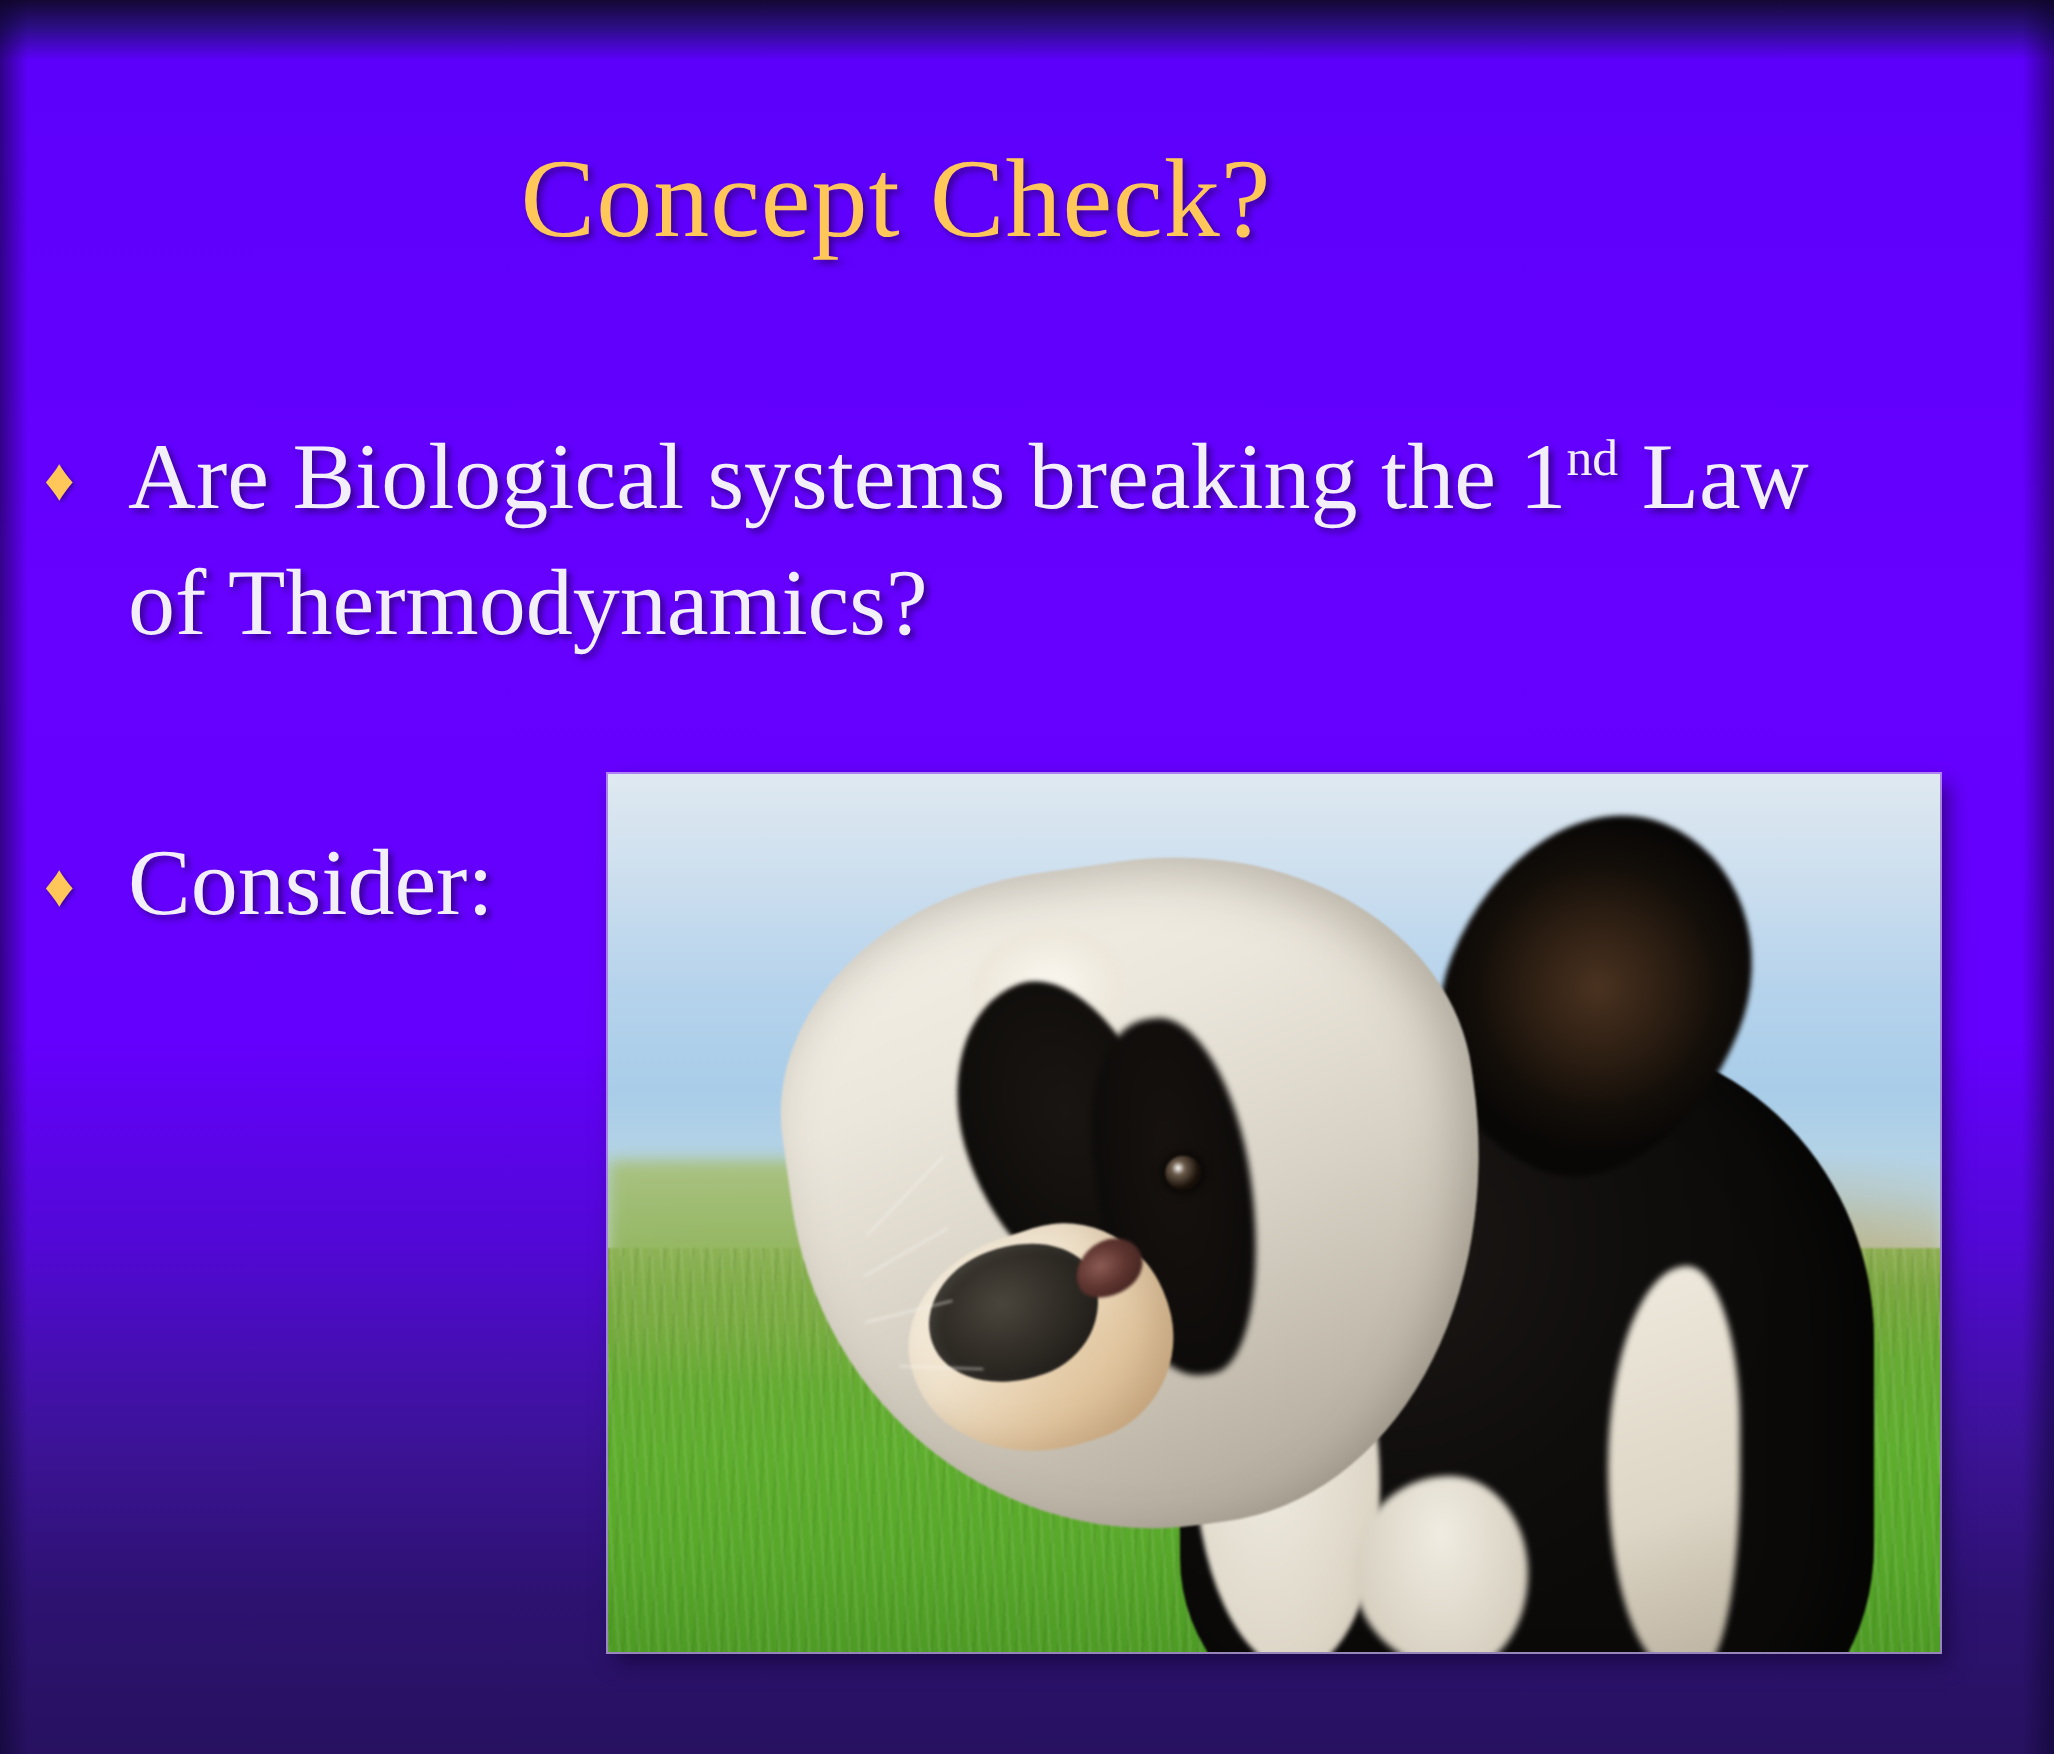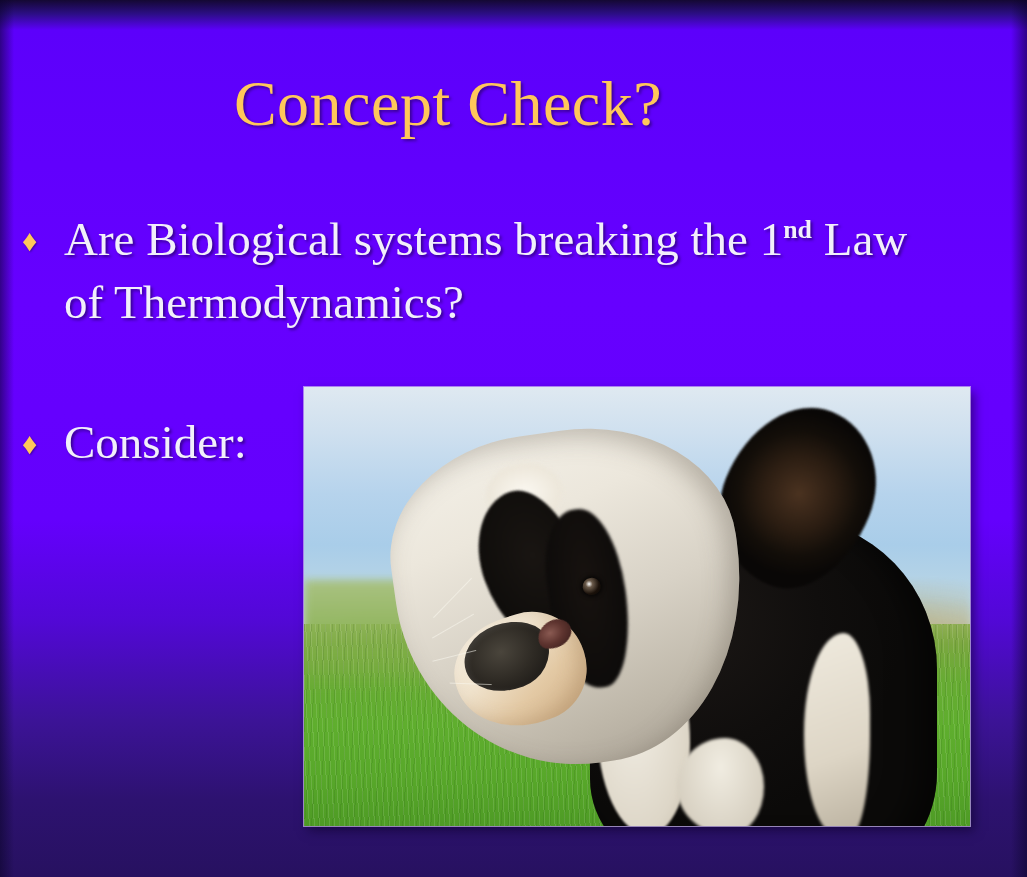--- a/index.html
+++ b/index.html
@@ -40,21 +40,21 @@
   }
 
   
   #title {
     position: absolute;
     top: 72px;
     left: 0;
     width: 896px;
     text-align: center;
     color: #ffc75a;
-    font-size: 64px;
+    font-size: 56px;
     line-height: 1.0;
     letter-spacing: 0.5px;
     font-family: "Liberation Serif", "DejaVu Serif", serif;
     text-shadow: 2px 2px 3px rgba(30,0,70,0.55);
     white-space: nowrap;
   }
 
   
   #bullets {
     position: absolute;
@@ -83,21 +83,20 @@
     padding-top: 18px;
     text-shadow: 1px 1px 2px rgba(25,0,70,0.5);
   }
   .bullet-text {
     flex: 1 1 auto;
   }
   .bullet-text sup {
     font-size: 0.55em;
     vertical-align: super;
     line-height: 0;
-    font-weight: bold;
   }
 
   
   #photo-frame {
     position: absolute;
     left: 304px;
     top: 387px;
     width: 666px;
     height: 439px;
     overflow: hidden;

